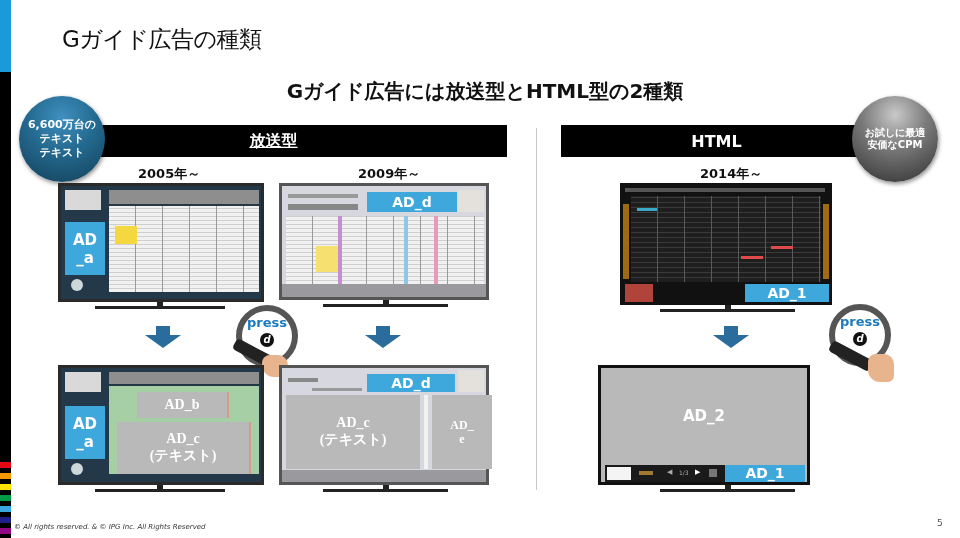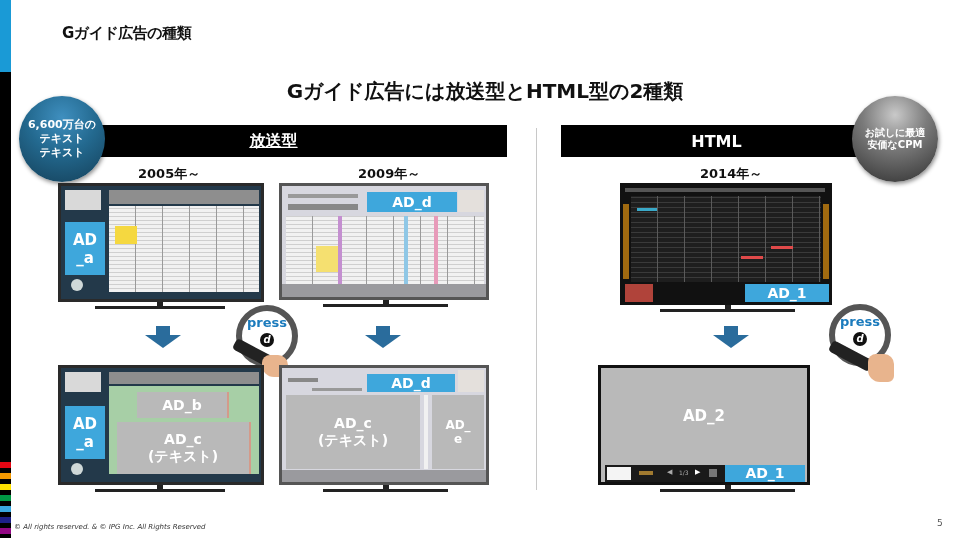--- a/index.html
+++ b/index.html
@@ -4,21 +4,21 @@
 <style>
   * { box-sizing: border-box; margin: 0; padding: 0; }
   html, body { width: 960px; height: 538px; overflow: hidden; background: #ffffff; }
   body { position: relative; font-family: "DejaVu Sans", "Liberation Sans", sans-serif; color: #111; }
 
   
   .leftbar { position: absolute; left: 0; top: 0; width: 11px; height: 538px; background: #000; }
   .leftbar .blue { position: absolute; left: 0; top: 0; width: 11px; height: 72px; background: #1a9ad6; }
   .stripe { position: absolute; left: 0; width: 11px; height: 6px; }
 
-  .page-title { position: absolute; left: 62px; top: 24px; font-size: 15px; font-weight: bold; letter-spacing: -0.5px; }
+  .page-title { position: absolute; left: 62px; top: 24px; font-size: 23px; font-weight: normal; letter-spacing: -0.5px; }
   .subtitle { position: absolute; left: 0; width: 960px; text-align: center; top: 78px; font-size: 20px; font-weight: bold; padding-left: 10px; }
 
   .section-bar { position: absolute; top: 125px; height: 32px; background: #000; color: #fff; font-weight: bold; font-size: 16px; display: flex; align-items: center; justify-content: center; }
   .bar-broadcast { left: 40px; width: 467px; }
   .bar-html { left: 561px; width: 311px; }
 
   .divider { position: absolute; left: 536px; top: 128px; width: 1px; height: 362px; background: #c8c8c8; }
 
   .badge { position: absolute; width: 86px; height: 86px; border-radius: 50%; display: flex; align-items: center; justify-content: center; text-align: center; color: #fff; font-weight: bold; font-size: 11px; line-height: 1.25; box-shadow: 1px 2px 4px rgba(0,0,0,0.45); }
   .badge-reach { left: 19px; top: 96px; background: radial-gradient(circle at 50% 25%, #3f8fbf 0%, #23698f 45%, #143f58 100%); }
@@ -26,21 +26,21 @@
 
   .year { position: absolute; font-weight: bold; font-size: 13px; }
 
   
   .tv { position: absolute; border: 3px solid #2a2a2a; background: #333; }
   .tv-stand { position: absolute; height: 3px; background: #222; }
   .tv-stand::after { content: ""; position: absolute; left: 50%; top: -4px; width: 6px; height: 4px; background: #222; margin-left: -3px; }
 
   .ad { position: absolute; color: #fff; font-weight: bold; display: flex; align-items: center; justify-content: center; text-align: center; line-height: 1.2; }
   .ad-blue { background: #3ea7dc; }
-  .ad-gray { background: #b9b9b9; }
+  .ad-gray { background: #b9b9b9; font-family: Liberation Serif, serif; }
 
   
   .epg-light { background:
       repeating-linear-gradient(90deg, transparent 0 26px, #9a9a9a 26px 27px),
       repeating-linear-gradient(0deg, #f1f1f1 0 3px, #cfcfcf 3px 4px); }
   .epg-dark { background:
       repeating-linear-gradient(90deg, transparent 0 26px, #5a5a5a 26px 27px),
       repeating-linear-gradient(0deg, #1e1e1e 0 4px, #3a3a3a 4px 5px); }
 
   .arrow { position: absolute; width: 36px; height: 22px; }
@@ -174,21 +174,21 @@
 <div class="tv-stand" style="left:95px;top:489px;width:130px;"></div>
 
 <div class="tv" style="left:279px;top:365px;width:210px;height:120px;background:#d7d7df;border-color:#555;">
   <div style="position:absolute;left:6px;top:10px;width:30px;height:4px;background:#888;"></div>
   <div style="position:absolute;left:30px;top:20px;width:50px;height:3px;background:#999;"></div>
   <div class="ad ad-blue" style="left:85px;top:6px;width:88px;height:18px;font-size:14px;">AD_d</div>
   <div style="position:absolute;left:176px;top:2px;width:26px;height:22px;background:#e4e0dc;"></div>
   <div class="ad ad-gray" style="left:4px;top:27px;width:134px;height:74px;font-size:14px;white-space:pre-line;">AD_c
 (テキスト)</div>
   <div style="position:absolute;left:142px;top:27px;width:4px;height:74px;background:#f1f1f1;"></div>
-  <div class="ad ad-gray" style="left:150px;top:27px;width:52px;height:74px;font-size:12px;white-space:pre-line;">AD_
+  <div class="ad ad-gray" style="left:150px;top:27px;width:60px;height:74px;font-size:12px;white-space:pre-line;">AD_
 e</div>
   <div style="position:absolute;left:0;top:102px;width:204px;height:12px;background:#9a9a9e;"></div>
 </div>
 <div class="tv-stand" style="left:323px;top:489px;width:125px;"></div>
 
 <div class="tv" style="left:598px;top:365px;width:212px;height:120px;background:#b9b9b9;border-color:#111;">
   <div class="ad" style="left:0;top:0;width:206px;height:96px;font-size:15px;">AD_2</div>
   <div style="position:absolute;left:4px;top:97px;width:120px;height:17px;background:#1a1a1a;">
     <div style="position:absolute;left:2px;top:2px;width:24px;height:13px;background:#f4f4f4;"></div>
     <div style="position:absolute;left:34px;top:6px;width:14px;height:4px;background:#a07a30;"></div>

